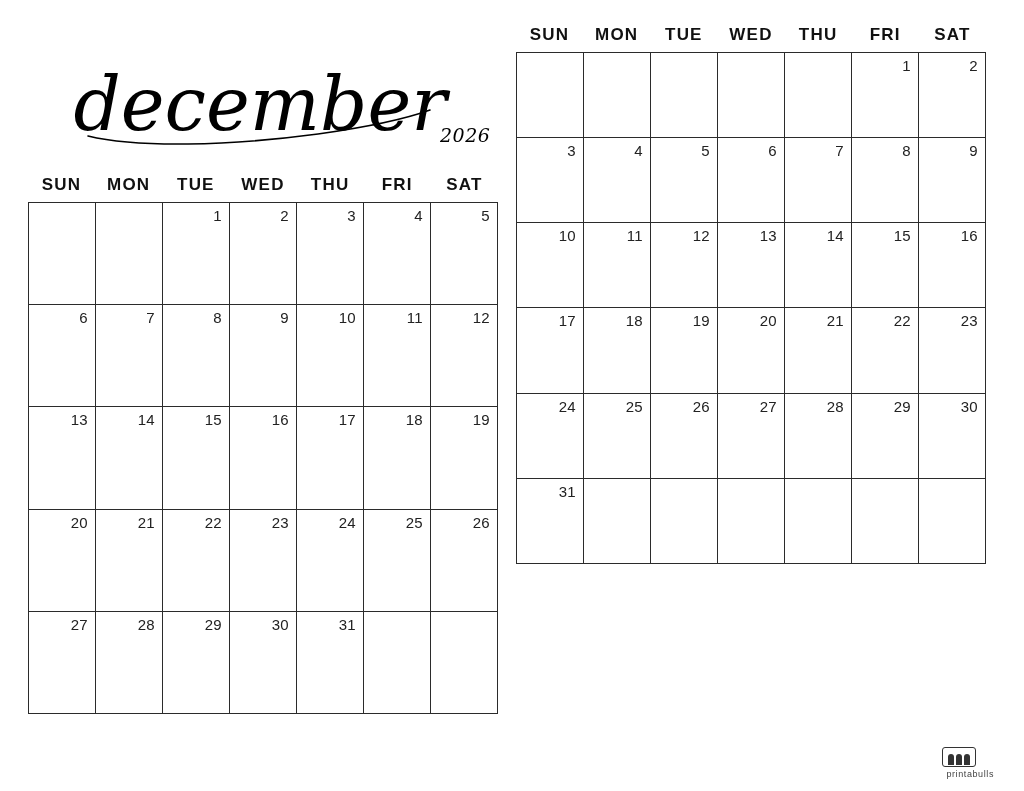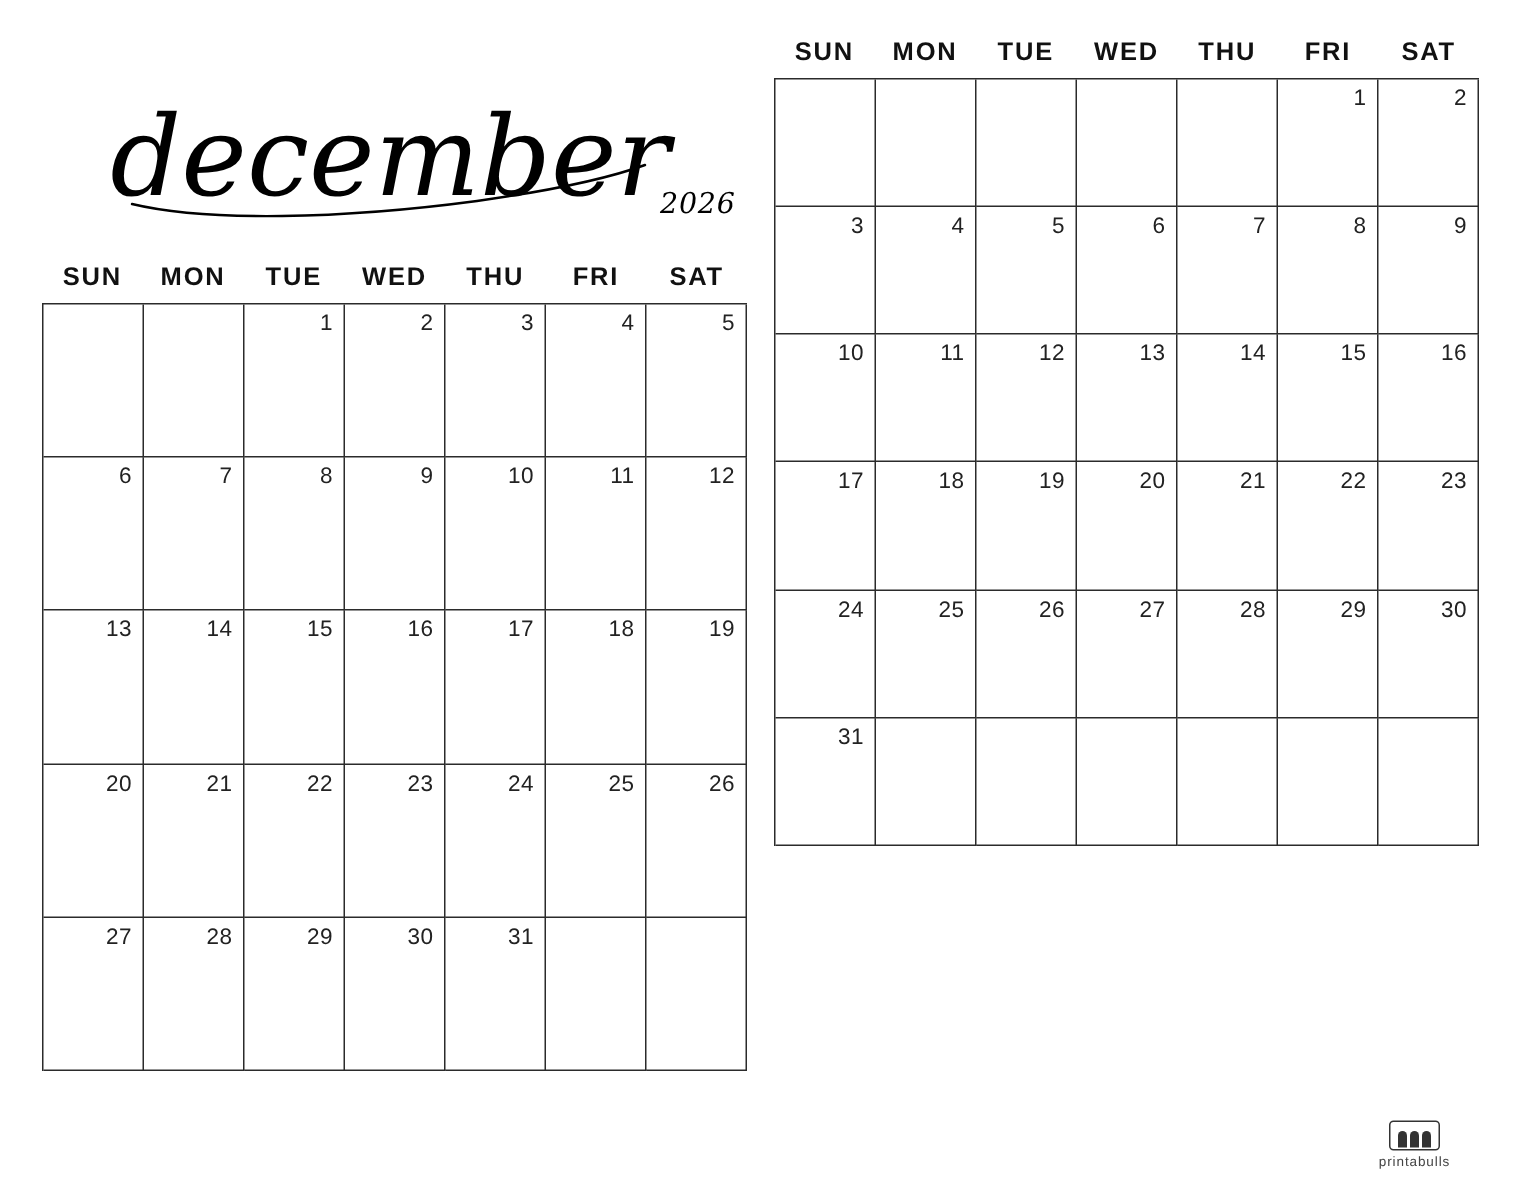--- a/index.html
+++ b/index.html
@@ -91,23 +91,23 @@
     top: 4px;
     right: 7px;
     font-size: 15px;
     color: #222;
     font-family: "Liberation Sans", sans-serif;
     letter-spacing: 0.3px;
   }
 
   .brand {
     position: absolute;
-    right: 46px;
+    right: 30px;
     bottom: 12px;
-    text-align: center;
+    text-align: right;
     width: 70px;
   }
   .brand-mark {
     width: 34px;
     height: 20px;
     margin: 0 auto 2px auto;
     border: 1px solid #333;
     border-radius: 3px;
     display: flex;
     align-items: flex-end;

